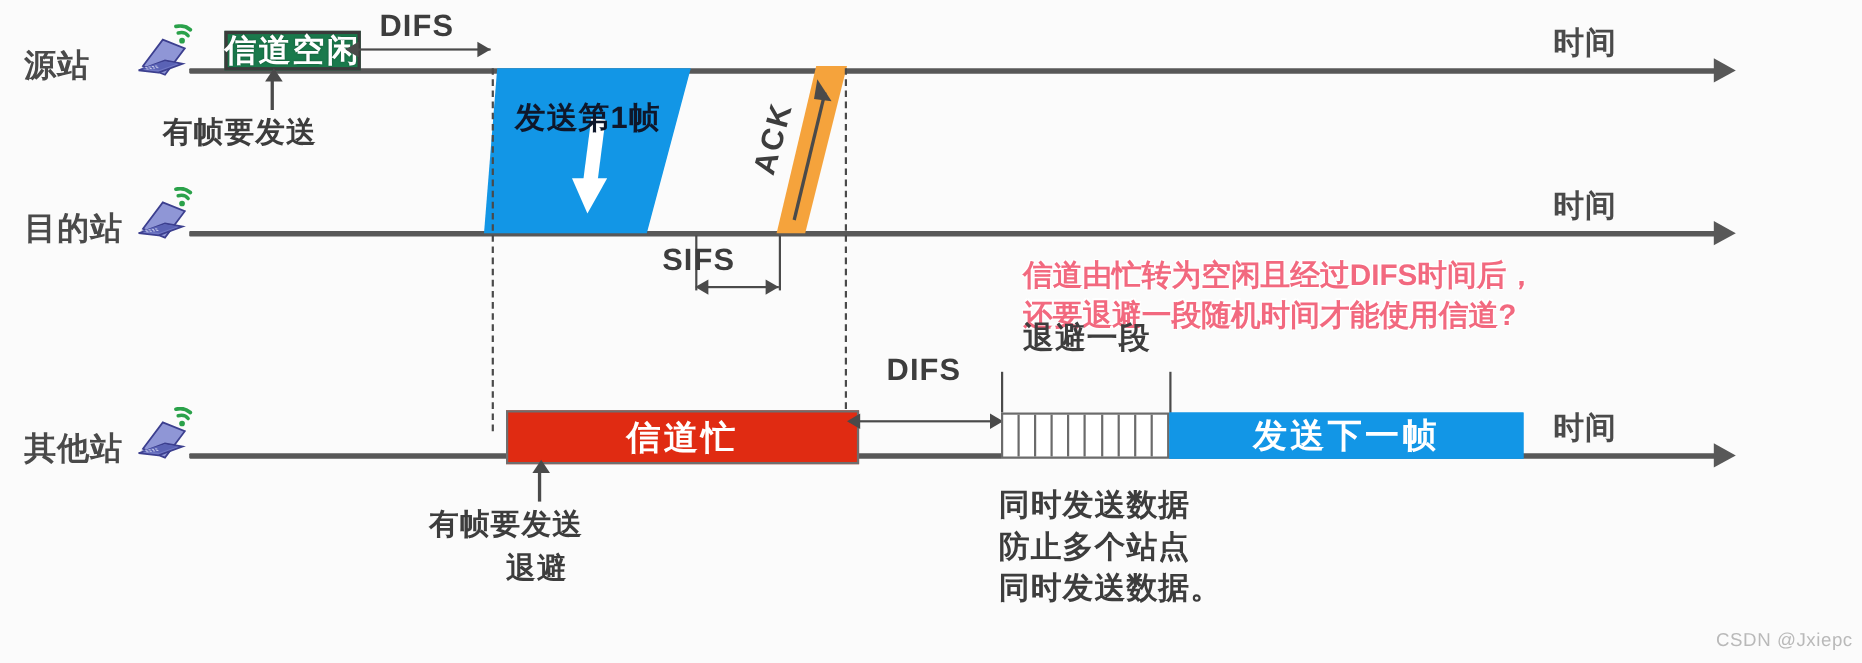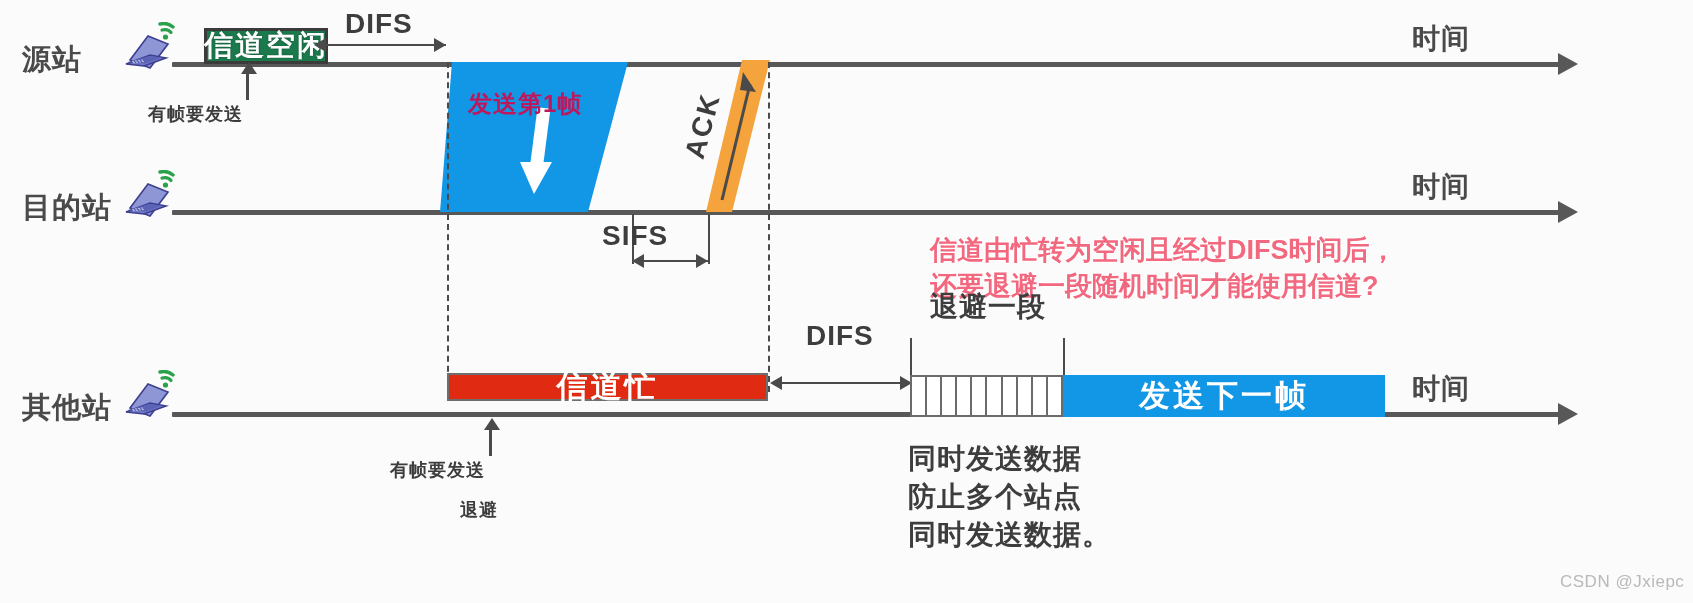--- a/index.html
+++ b/index.html
@@ -52,21 +52,21 @@
     letter-spacing:3px;
   }
   .block-next{
     background:#1296e6;border:1px solid #1296e6;font-size:31px;
     letter-spacing:3px;
   }
 
   
   .slant-wrap{position:absolute;}
   .slant-label{
-    position:absolute;color:#be185d;font-weight:bold;font-size:24px;
+    position:absolute;color:#0f172a;font-weight:bold;font-size:28px;
     letter-spacing:1px;white-space:nowrap;
   }
   .ack-label{
     position:absolute;color:#3d3d3d;font-weight:bold;font-size:28px;
     letter-spacing:2px;white-space:nowrap;
     transform:rotate(-75deg);transform-origin:50% 50%;
   }
 
   
   .dash{
@@ -89,21 +89,21 @@
   }
 
   
   .ptr-stem{position:absolute;width:3px;background:#4a4a4a;}
   .ptr-head{
     position:absolute;width:0;height:0;
     border-left:8px solid transparent;border-right:8px solid transparent;
     border-bottom:12px solid #4a4a4a;
   }
   .note{
-    position:absolute;color:#3d3d3d;font-weight:bold;font-size:18px;
+    position:absolute;color:#3d3d3d;font-weight:bold;font-size:27px;
     white-space:nowrap;letter-spacing:1px;
   }
   .note-block{
     position:absolute;color:#3d3d3d;font-weight:bold;font-size:28px;
     line-height:38px;white-space:nowrap;letter-spacing:1px;
   }
 
   
   .pink-note{
     position:absolute;
@@ -249,21 +249,21 @@
         <path d="M17 39.8 L19 40"></path>
           <path d="M20 39.4 L22 39.6"></path>
       </g>
     </g>
   </svg>
 
   <div class="axis-line" style="left:172px;top:412px;width:1390px;"></div>
   <div class="axis-head" style="left:1558px;top:403px;"></div>
   <div class="axis-label" style="left:1412px;top:370px;">时间</div>
 
-  <div class="block block-busy" style="left:447px;top:373px;width:321px;height:28px;">信道忙</div>
+  <div class="block block-busy" style="left:460px;top:373px;width:321px;height:49px;">信道忙</div>
 
   <div class="meas" style="left:772px;top:382px;width:140px;"></div>
   <div class="meas-cap-l" style="left:770px;top:376px;"></div>
   <div class="meas-cap-r" style="left:900px;top:376px;"></div>
   <div class="meas-text" style="left:806px;top:320px;">DIFS</div>
 
   <div class="meas-tick" style="left:910px;top:338px;height:48px;"></div>
   <div class="meas-tick" style="left:1063px;top:338px;height:48px;"></div>
   <div class="meas" style="left:912px;top:382px;width:150px;"></div>
   <div class="meas-cap-l" style="left:910px;top:376px;"></div>

